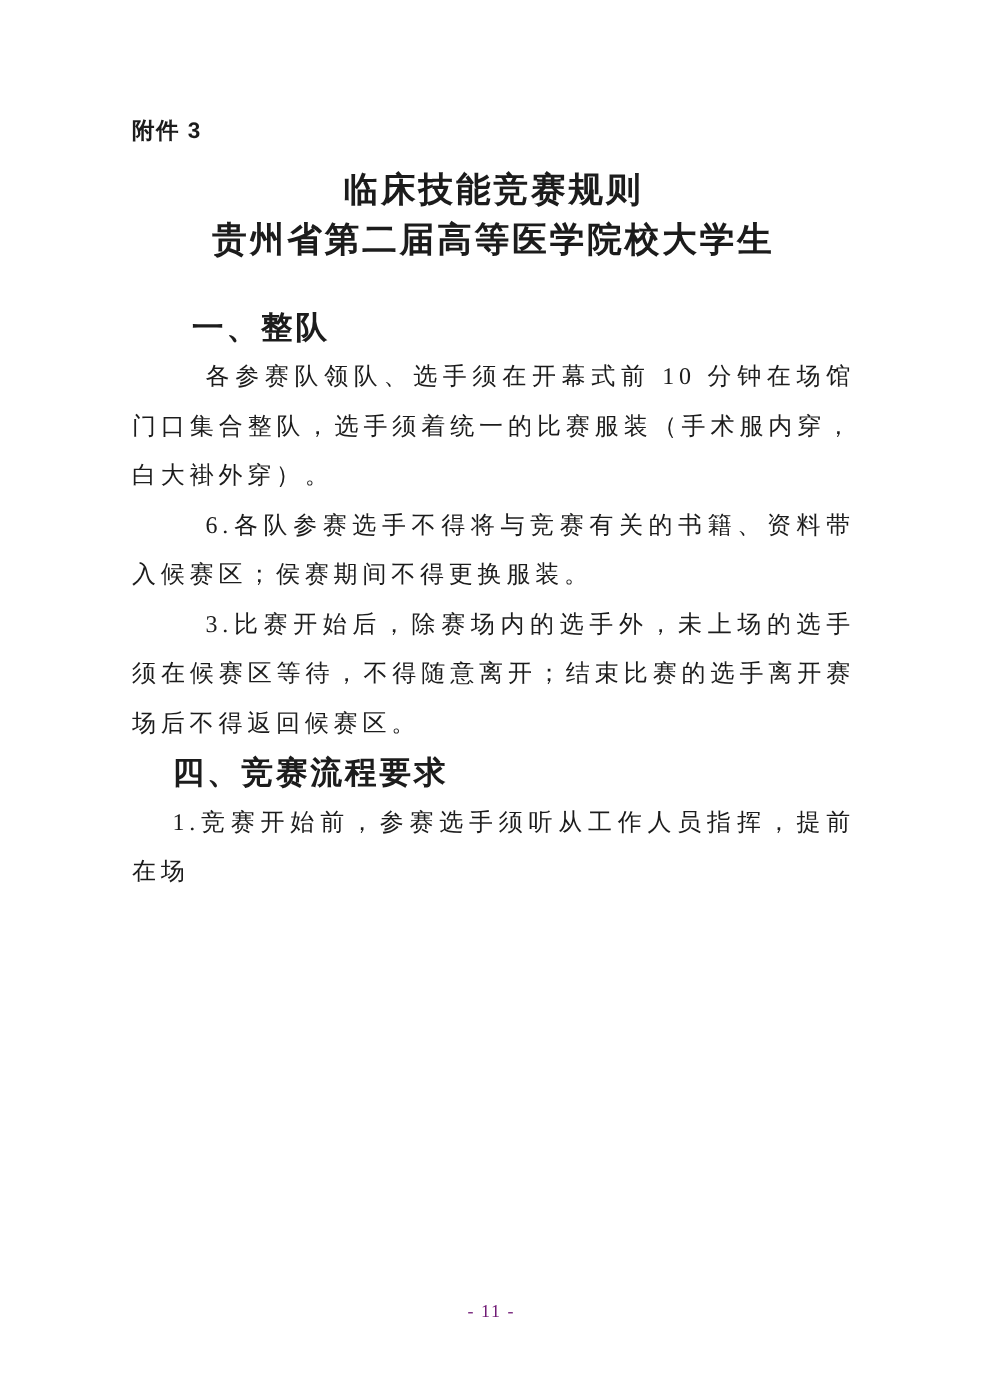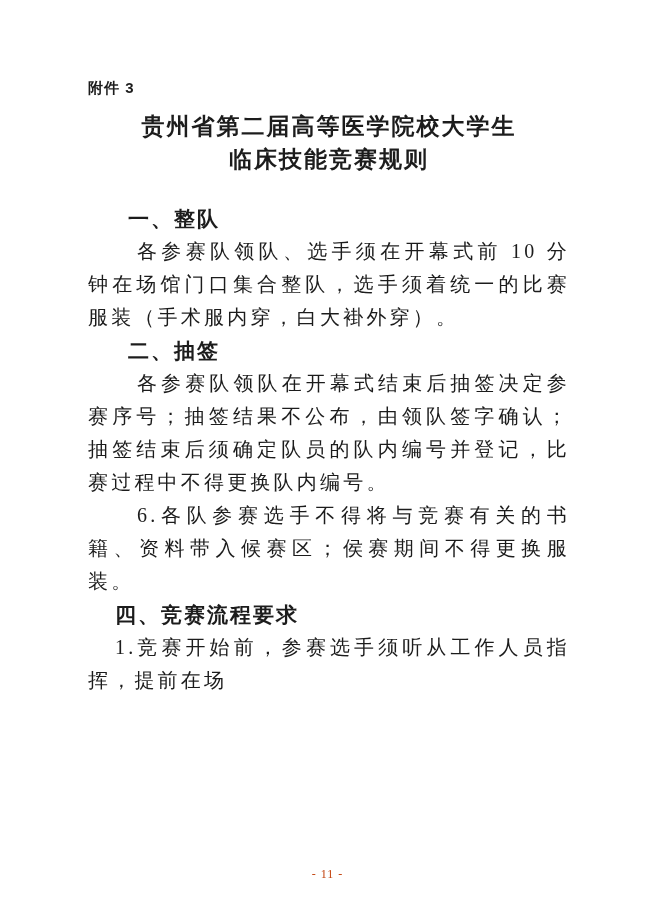--- a/index.html
+++ b/index.html
@@ -43,67 +43,62 @@
     font-family: "Liberation Sans", "DejaVu Sans", sans-serif;
     font-weight: 700;
     font-size: 21px;
     line-height: 33px;
     text-indent: 40px;
     letter-spacing: 2px;
   }
   .heading.narrow { text-indent: 27px; }
   .para {
     margin: 0;
-    font-size: 20px;
+    font-size: 16px;
     line-height: 33px;
     text-indent: 49px;
     text-align: justify;
     letter-spacing: 3.2px;
   }
   .para.narrow { text-indent: 27px; }
   .page-number {
     position: absolute;
     left: 0;
     right: 0;
     bottom: 40px;
     text-align: center;
     font-size: 12px;
     letter-spacing: 1px;
-    color: #c2410c;
+    color: #701a75;
   }
 </style>
 </head>
 <body>
 
 <div class="page">
   <div class="attachment">附件 3</div>
 
   <h1 class="title">
+    <span class="title-line">临床技能竞赛规则</span>
     <span class="title-line">贵州省第二届高等医学院校大学生</span>
-    <span class="title-line">临床技能竞赛规则</span>
   </h1>
 
   <div class="sections">
   <section class="section">
     <h2 class="heading">一、整队</h2>
     <div class="paragraphs">
           <p class="para">各参赛队领队、选手须在开幕式前 10 分钟在场馆门口集合整队，选手须着统一的比赛服装（手术服内穿，白大褂外穿）。</p>
         </div>
   </section>
 
-  <section class="section">
-    <h2 class="heading">二、抽签</h2>
-    <div class="paragraphs">
-          <p class="para">各参赛队领队在开幕式结束后抽签决定参赛序号；抽签结果不公布，由领队签字确认；抽签结束后须确定队员的队内编号并登记，比赛过程中不得更换队内编号。</p>
-        </div>
-  </section>
 
   <section class="section">
     <div class="paragraphs">
           <p class="para">6.各队参赛选手不得将与竞赛有关的书籍、资料带入候赛区；侯赛期间不得更换服装。</p>
+          <p class="para">3.比赛开始后，除赛场内的选手外，未上场的选手须在候赛区等待，不得随意离开；结束比赛的选手离开赛场后不得返回候赛区。</p>
         </div>
   </section>
 
   <section class="section">
     <h2 class="heading narrow">四、竞赛流程要求</h2>
     <div class="paragraphs">
           <p class="para narrow">1.竞赛开始前，参赛选手须听从工作人员指挥，提前在场</p>
         </div>
   </section>
 </div>

